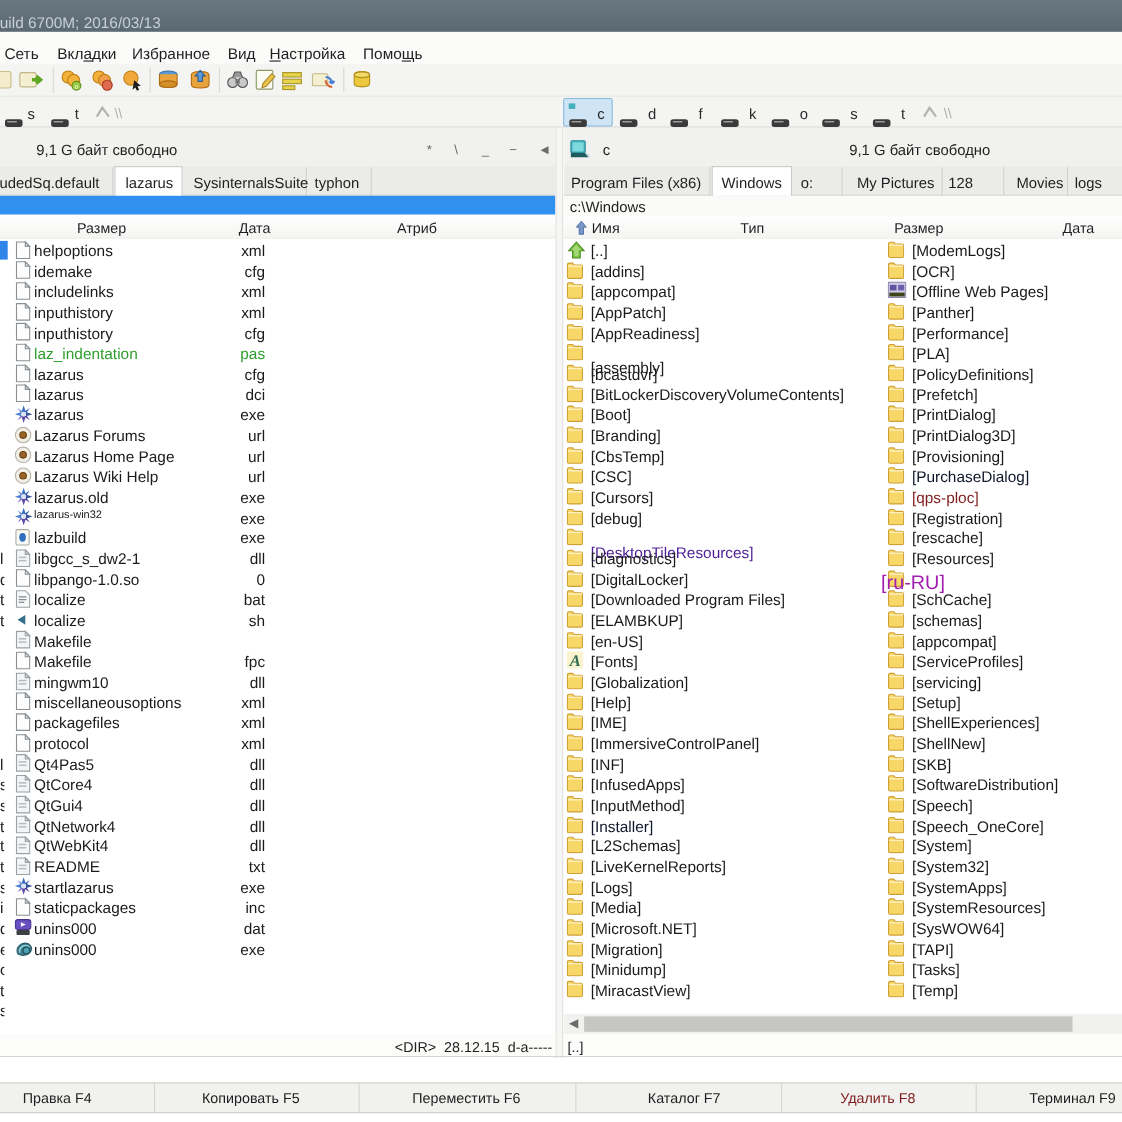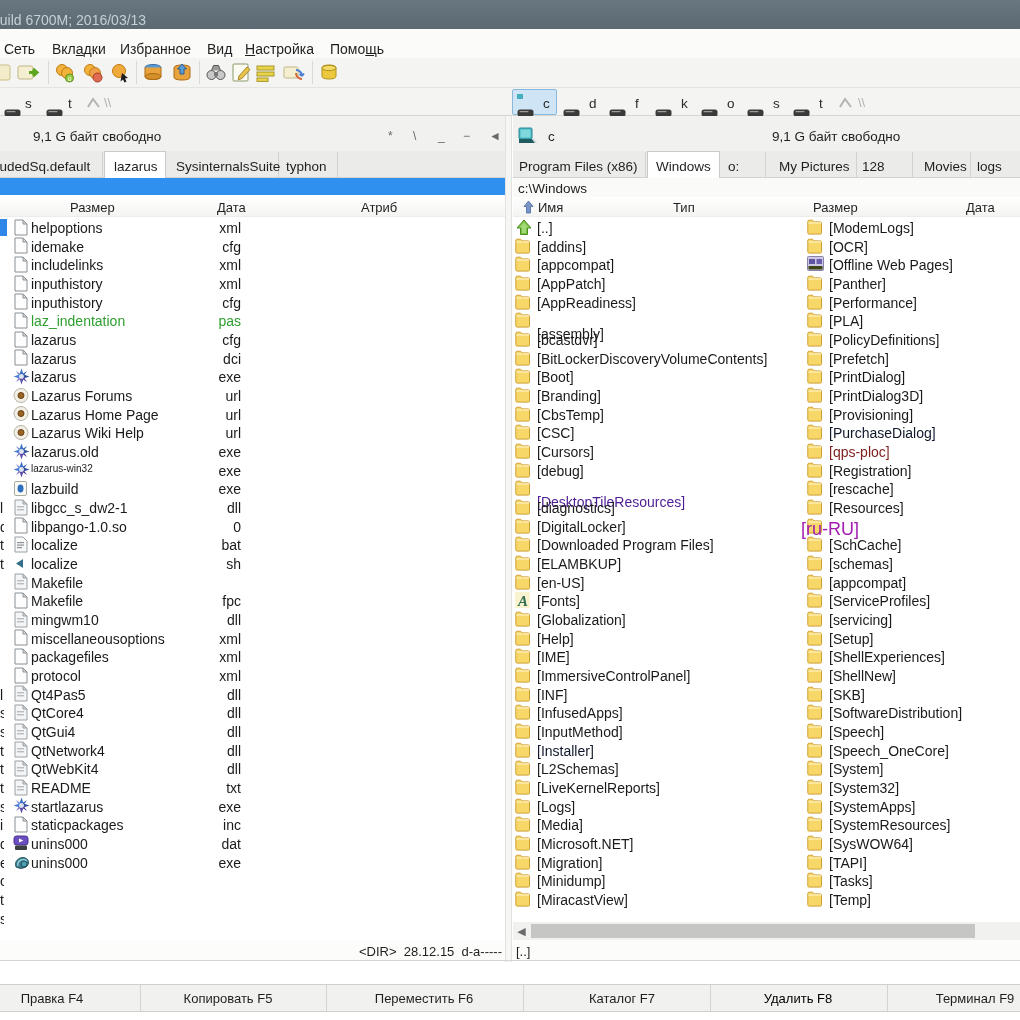--- a/index.html
+++ b/index.html
@@ -853,19 +853,19 @@
 <div class="abs" style="left:513px;top:940px;width:507px;height:20px;background:#fcfcfb;"></div>
 <div class="abs" style="left:0;top:960px;width:1020px;height:1px;background:#d4d4d1;"></div>
 <div class="abs" style="left:300px;top:944px;width:202px;text-align:right;font-size:13px;color:#1f1f1f;"><span class="txt">&lt;DIR&gt;&nbsp; 28.12.15&nbsp; d-a-----</span></div>
 <div class="abs" style="left:516px;top:944px;font-size:13px;color:#1f1f1f;">[..]</div>
 <div class="abs" style="left:0;top:962px;width:1020px;height:22px;background:#ffffff;"></div>
 <div class="abs" style="left:0;top:984px;width:1020px;height:28px;background:#f1f1ef;border-top:1px solid #cfcfcc;border-bottom:1px solid #cfcfcc;"></div>
 <div class="abs" style="left:-18px;top:991px;width:140px;text-align:center;font-size:13px;color:#1f1f1f;"><span class="txt">Правка F4</span></div>
 <div class="abs" style="left:158px;top:991px;width:140px;text-align:center;font-size:13px;color:#1f1f1f;"><span class="txt">Копировать F5</span></div>
 <div class="abs" style="left:354px;top:991px;width:140px;text-align:center;font-size:13px;color:#1f1f1f;"><span class="txt">Переместить F6</span></div>
 <div class="abs" style="left:552px;top:991px;width:140px;text-align:center;font-size:13px;color:#1f1f1f;"><span class="txt">Каталог F7</span></div>
-<div class="abs" style="left:728px;top:991px;width:140px;text-align:center;font-size:13px;color:#000000;"><span class="txt">Удалить F8</span></div>
+<div class="abs" style="left:728px;top:991px;width:140px;text-align:center;font-size:13px;color:#7f1d1d;"><span class="txt">Удалить F8</span></div>
 <div class="abs" style="left:905px;top:991px;width:140px;text-align:center;font-size:13px;color:#1f1f1f;"><span class="txt">Терминал F9</span></div>
 <div class="abs" style="left:140px;top:985px;width:1px;height:26px;background:#d4d4d1;"></div>
 <div class="abs" style="left:326px;top:985px;width:1px;height:26px;background:#d4d4d1;"></div>
 <div class="abs" style="left:523px;top:985px;width:1px;height:26px;background:#d4d4d1;"></div>
 <div class="abs" style="left:710px;top:985px;width:1px;height:26px;background:#d4d4d1;"></div>
 <div class="abs" style="left:887px;top:985px;width:1px;height:26px;background:#d4d4d1;"></div>
 </div>
 </body></html>

